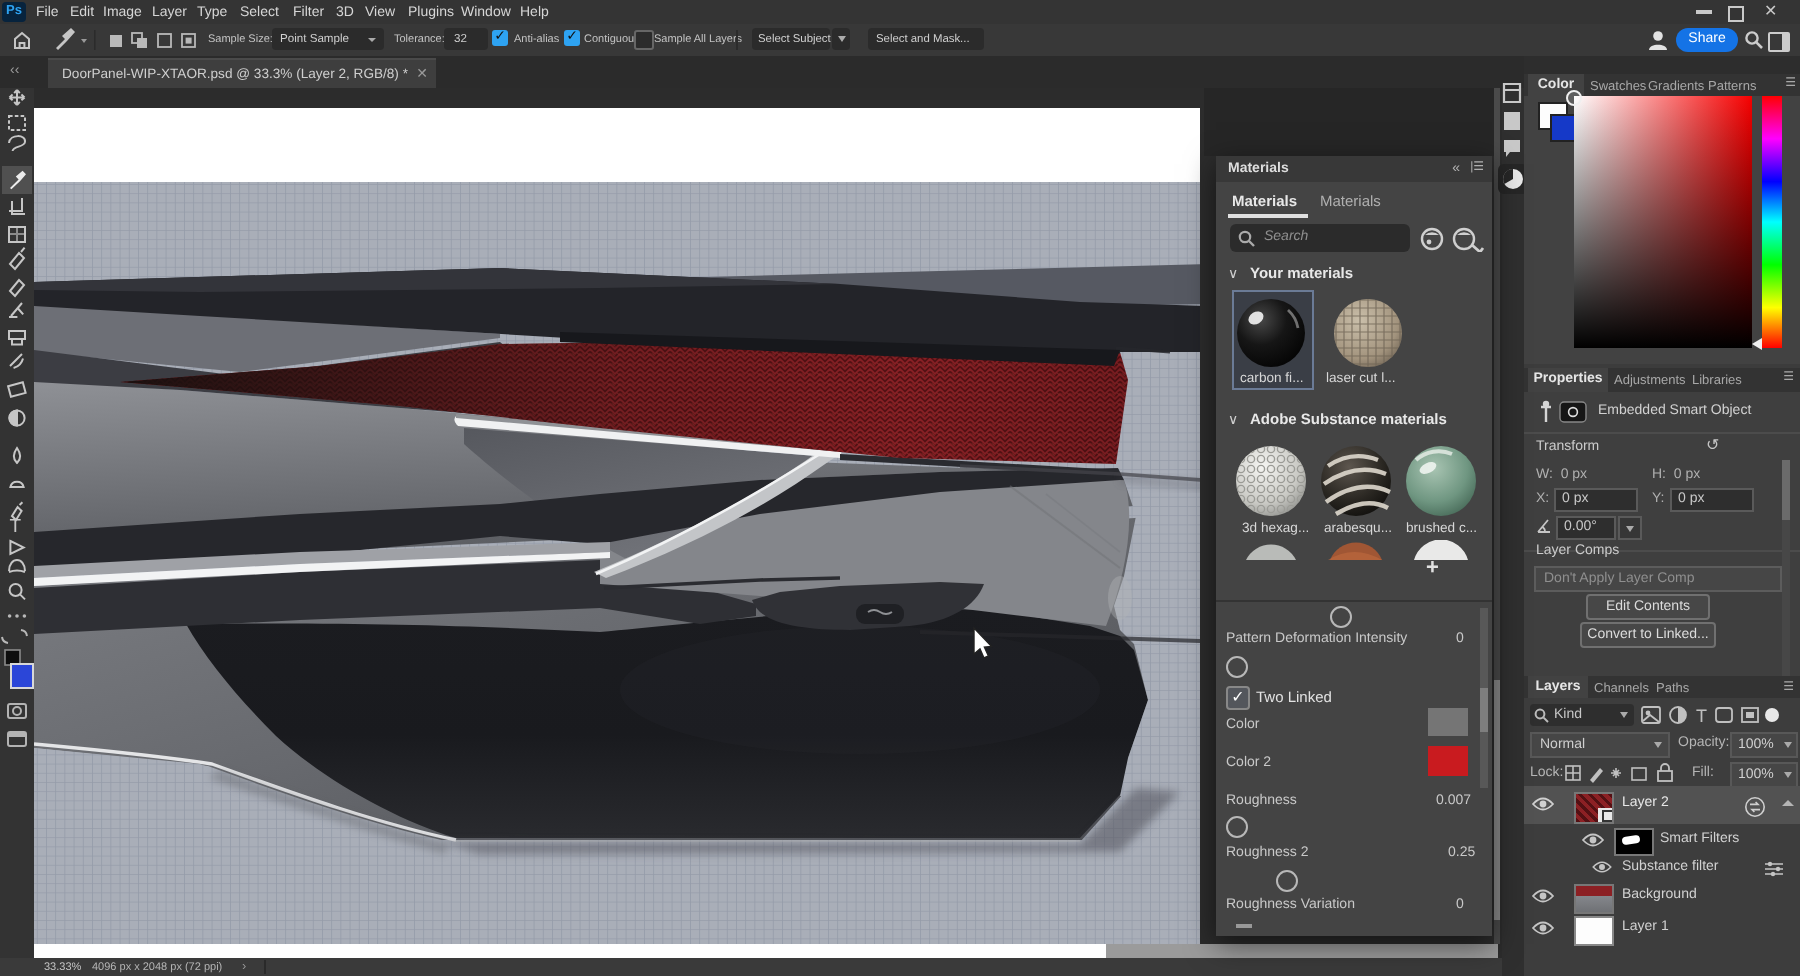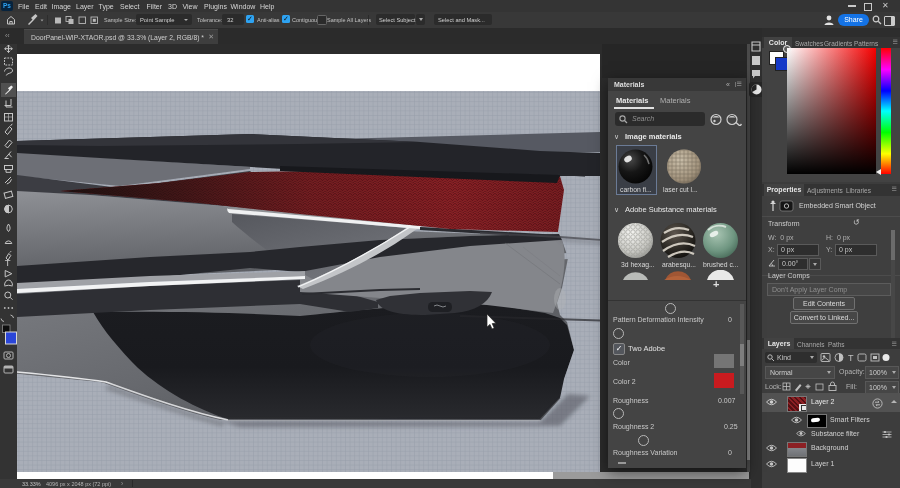--- a/index.html
+++ b/index.html
@@ -485,21 +485,21 @@
   </div>
   <svg class="abs" style="left:101px;top:35px;" width="34" height="13" viewBox="0 0 34 13">
     <circle cx="7" cy="6.5" r="5" fill="none" stroke="#cfcfcf" stroke-width="1.2"></circle>
       <path d="M3.5 4.5 a5 5 0 0 1 7 0 z" fill="#cfcfcf"></path>
       <circle cx="5.5" cy="8" r="1.2" fill="#cfcfcf"></circle>
     <circle cx="23" cy="6.5" r="5" fill="none" stroke="#cfcfcf" stroke-width="1.2"></circle>
       <path d="M19.5 4.5 a5 5 0 0 1 7 0 z" fill="#cfcfcf"></path>
       <path d="M27 9.5 l4 3.5 l1.5 -2" stroke="#cfcfcf" stroke-width="1.4" fill="none"></path>
   </svg>
   <div class="abs" style="left:6px;top:55px;color:#cfcfcf;font-size:7px;">∨</div>
-  <div class="abs" style="left:17px;top:54px;color:#e8e8e8;font-size:7.5px;font-weight:bold;">Image materials</div>
+  <div class="abs" style="left:17px;top:54px;color:#e8e8e8;font-size:7.5px;font-weight:bold;">Your materials</div>
 
   <div class="abs" style="left:8px;top:67px;width:39px;height:48px;background:#3a3e46;border:1px solid #6b7b96;"></div>
   <svg class="abs" style="left:10px;top:70px;" width="35" height="37" viewBox="0 0 35 37">
     <defs>
       <radialGradient id="carb" cx="0.35" cy="0.3" r="0.75">
           <stop offset="0" stop-color="#484848"></stop>
           <stop offset="0.5" stop-color="#161616"></stop>
           <stop offset="1" stop-color="#050505"></stop>
         </radialGradient>
       <filter id="soft" x="-20%" y="-20%" width="140%" height="140%">
@@ -532,21 +532,21 @@
     <clipPath id="docclip">
           <rect x="17" y="54" width="583" height="418"></rect>
         </clipPath>
   </defs>
     <circle cx="18" cy="18.5" r="17" fill="url(#laser)"></circle>
     <circle cx="18" cy="18.5" r="17" fill="url(#laserpat)" opacity="0.8"></circle>
   </svg>
   <div class="abs" style="left:55px;top:108px;color:#d8d8d8;font-size:6.8px;">laser cut l...</div>
 
   <div class="abs" style="left:6px;top:128px;color:#cfcfcf;font-size:7px;">∨</div>
-  <div class="abs" style="left:17px;top:127px;color:#e8e8e8;font-size:7.5px;font-weight:normal;">Adobe Substance materials</div>
+  <div class="abs" style="left:17px;top:127px;color:#e8e8e8;font-size:7.5px;font-weight:bold;">Adobe Substance materials</div>
   <svg class="abs" style="left:10px;top:144px;" width="120" height="37" viewBox="0 0 120 37">
     <defs>
       <radialGradient id="hexg" cx="0.38" cy="0.3" r="0.8">
           <stop offset="0" stop-color="#f5f5f2"></stop>
           <stop offset="0.65" stop-color="#c9c9c4"></stop>
           <stop offset="1" stop-color="#8d8e8a"></stop>
         </radialGradient>
       <pattern id="hexpat" width="5" height="5" patternUnits="userSpaceOnUse">
           <circle cx="2.5" cy="2.5" r="1.8" fill="none" stroke="#9b9b96" stroke-width="0.7"></circle>
         </pattern>
@@ -591,21 +591,21 @@
     <path d="M89 10 a14 14 0 0 1 27 0 z" fill="#e9e9e8"></path>
   </svg>
   <div class="abs" style="left:105px;top:201px;color:#e0e0e0;font-size:11px;font-weight:bold;line-height:10px;">+</div>
   <div class="abs" style="left:0;top:222px;width:138px;height:1px;background:#333;"></div>
 
   <div class="abs" style="left:57px;top:225px;width:9px;height:9px;border:1.3px solid #b8b8b8;border-radius:50%;"></div>
   <div class="abs" style="left:5px;top:238px;color:#c9c9c9;font-size:7px;">Pattern Deformation Intensity</div>
   <div class="abs" style="left:120px;top:238px;color:#c9c9c9;font-size:7px;">0</div>
   <div class="abs" style="left:5px;top:250px;width:9px;height:9px;border:1.3px solid #b8b8b8;border-radius:50%;"></div>
   <div class="abs" style="left:5px;top:265px;width:10px;height:10px;background:#53565c;border:0.5px solid #888;border-radius:2px;color:#fff;font-size:8px;line-height:10px;text-align:center;">✓</div>
-  <div class="abs" style="left:20px;top:266px;color:#e2e2e2;font-size:7.5px;">Two Adobe</div>
+  <div class="abs" style="left:20px;top:266px;color:#e2e2e2;font-size:7.5px;">Two Linked</div>
   <div class="abs" style="left:5px;top:281px;color:#c9c9c9;font-size:7px;">Color</div>
   <div class="abs" style="left:106px;top:276px;width:20px;height:14px;background:#757575;"></div>
   <div class="abs" style="left:5px;top:300px;color:#c9c9c9;font-size:7px;">Color 2</div>
   <div class="abs" style="left:106px;top:295px;width:20px;height:15px;background:#c91b1f;"></div>
   <div class="abs" style="left:5px;top:319px;color:#c9c9c9;font-size:7px;">Roughness</div>
   <div class="abs" style="left:110px;top:319px;color:#c9c9c9;font-size:7px;">0.007</div>
   <div class="abs" style="left:5px;top:330px;width:9px;height:9px;border:1.3px solid #b8b8b8;border-radius:50%;"></div>
   <div class="abs" style="left:5px;top:345px;color:#c9c9c9;font-size:7px;">Roughness 2</div>
   <div class="abs" style="left:116px;top:345px;color:#c9c9c9;font-size:7px;">0.25</div>
   <div class="abs" style="left:30px;top:357px;width:9px;height:9px;border:1.3px solid #b8b8b8;border-radius:50%;"></div>

